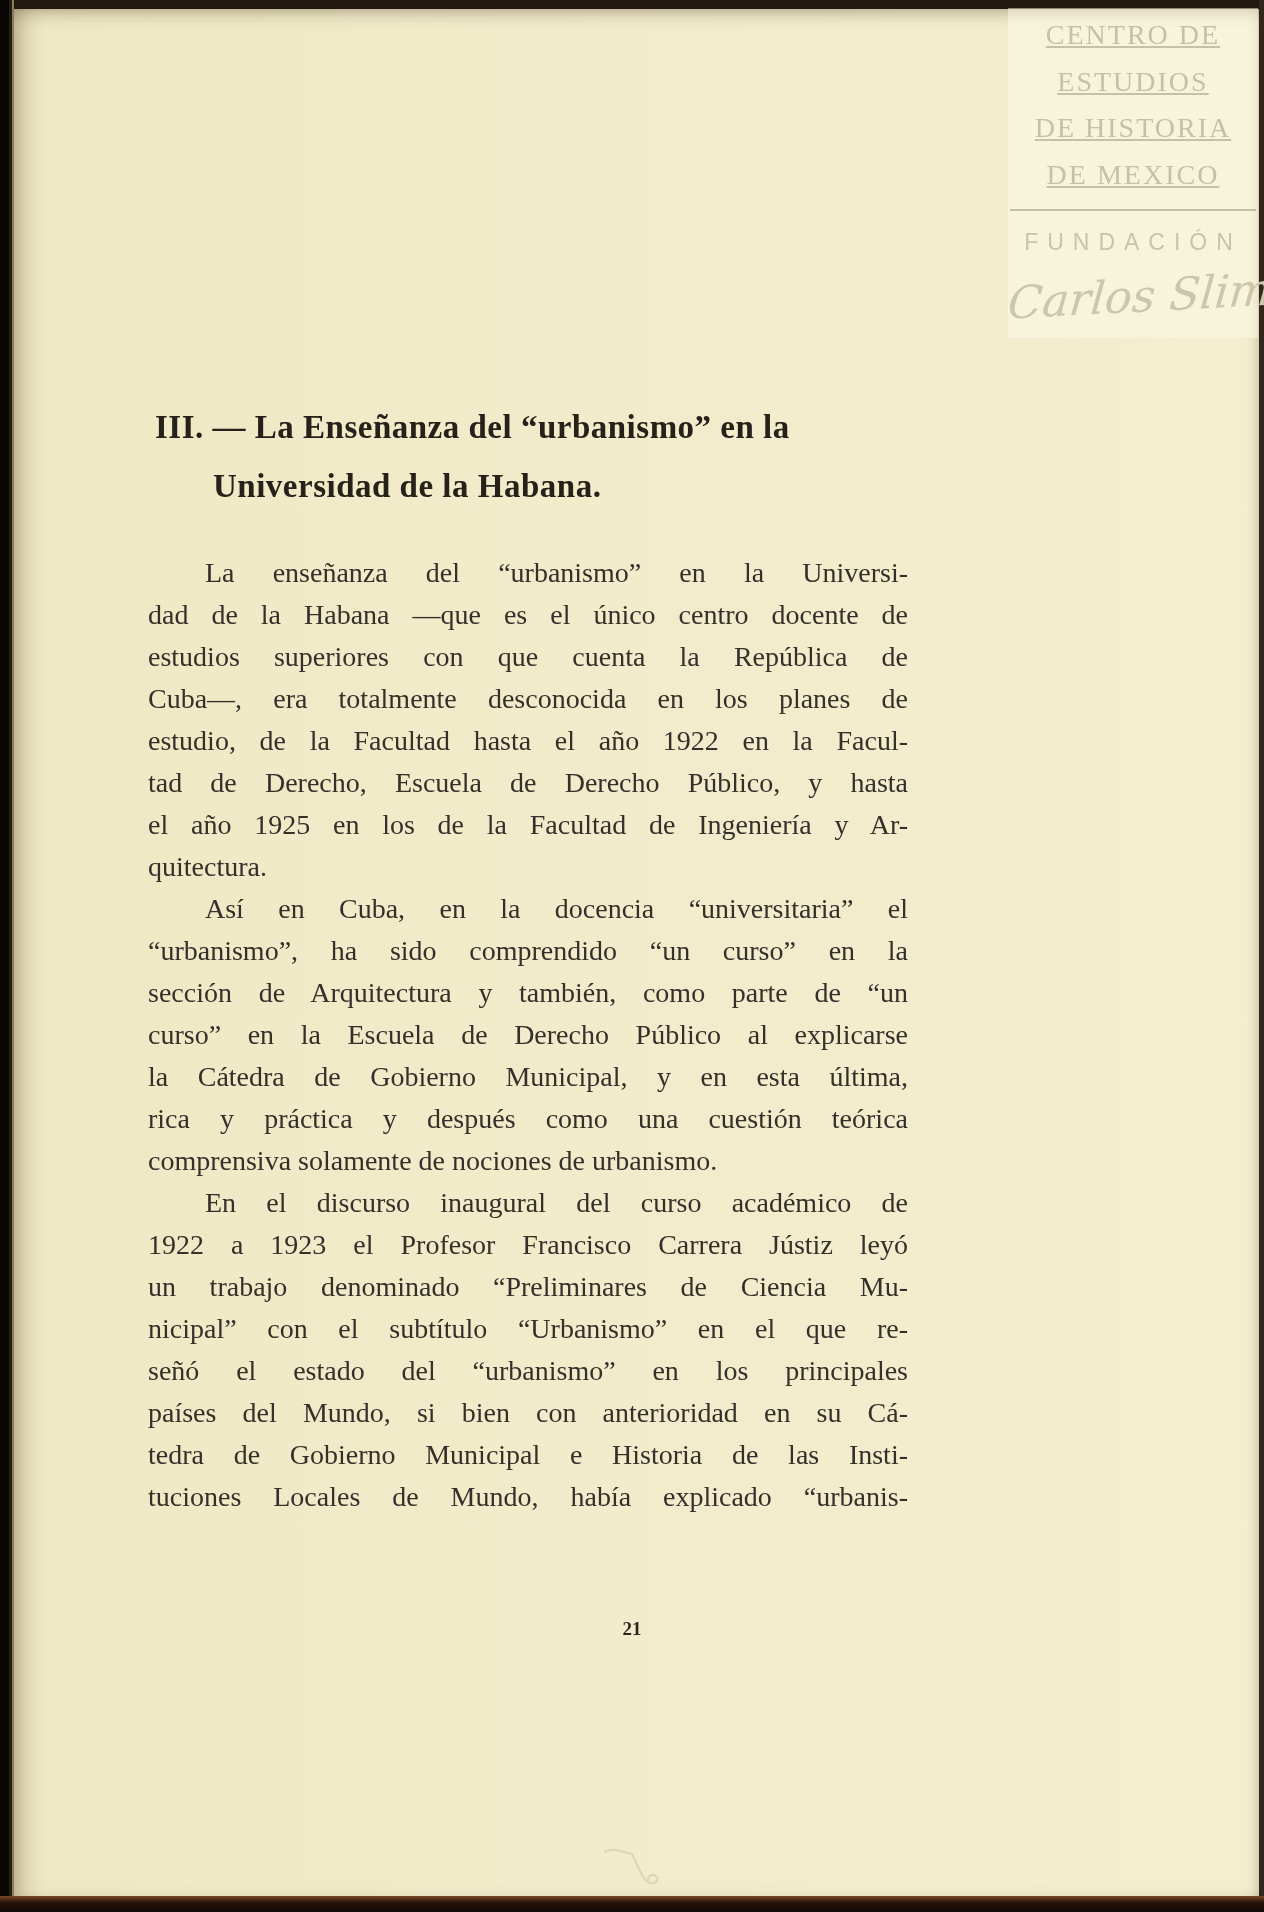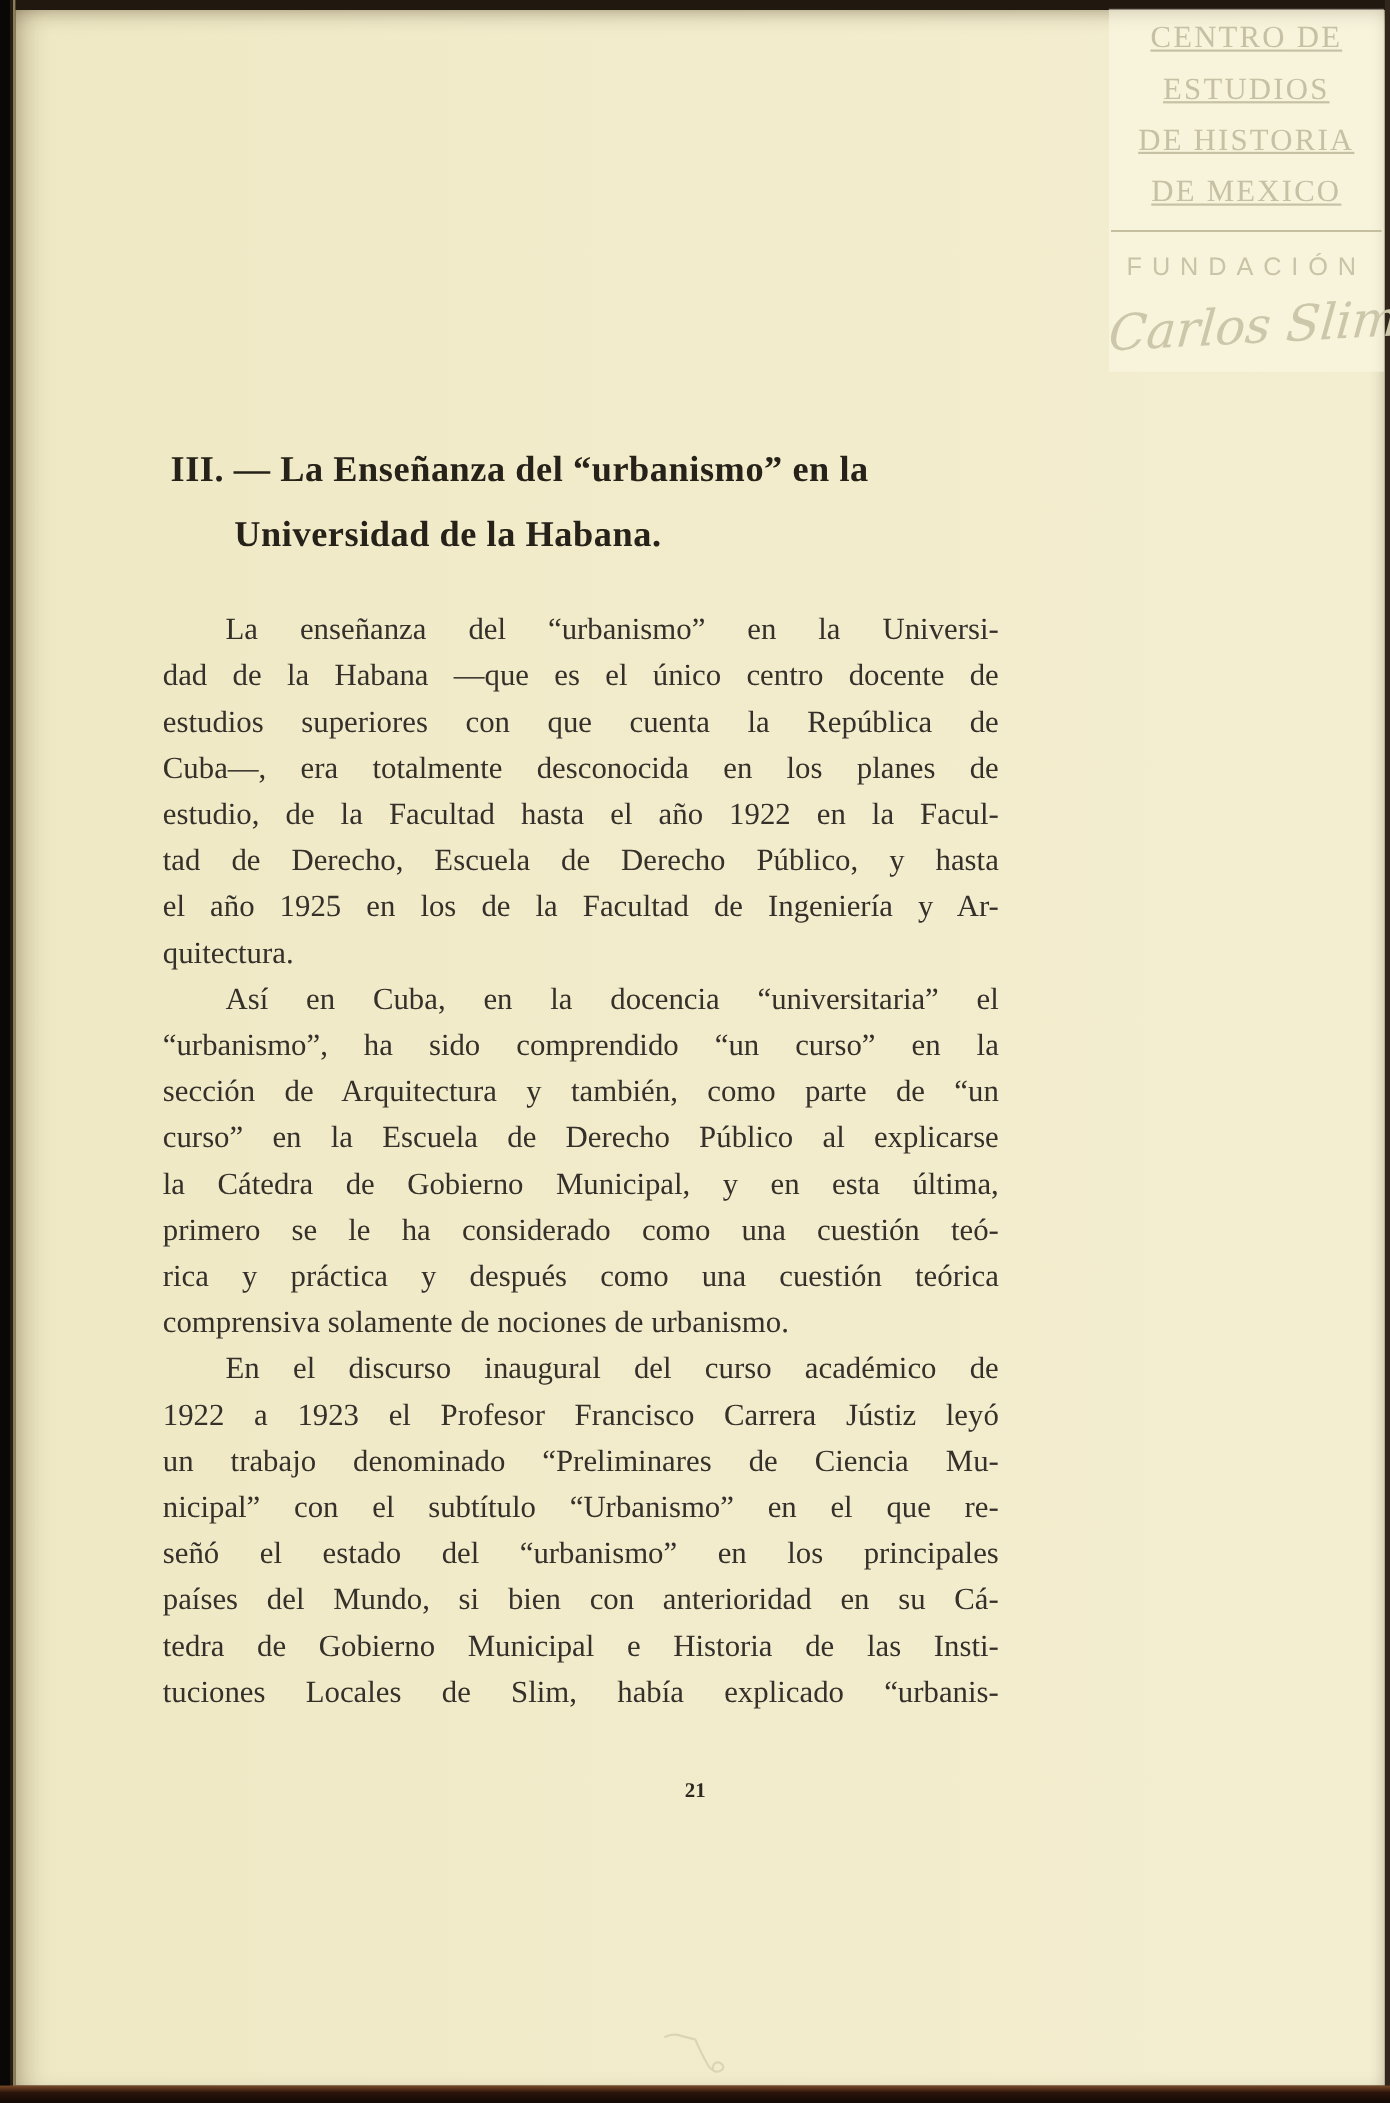--- a/index.html
+++ b/index.html
@@ -143,32 +143,31 @@
       <div class="line">estudio, de la Facultad hasta el año 1922 en la Facul-</div>
       <div class="line">tad de Derecho, Escuela de Derecho Público, y hasta</div>
       <div class="line">el año 1925 en los de la Facultad de Ingeniería y Ar-</div>
       <div class="line short">quitectura.</div>
 
       <div class="line indent">Así en Cuba, en la docencia “universitaria” el</div>
       <div class="line">“urbanismo”, ha sido comprendido “un curso” en la</div>
       <div class="line">sección de Arquitectura y también, como parte de “un</div>
       <div class="line">curso” en la Escuela de Derecho Público al explicarse</div>
       <div class="line">la Cátedra de Gobierno Municipal, y en esta última,</div>
-      <div class="line">primero se le ha considerado como una cuestión teó-</div>
       <div class="line">rica y práctica y después como una cuestión teórica</div>
       <div class="line short">comprensiva solamente de nociones de urbanismo.</div>
 
       <div class="line indent">En el discurso inaugural del curso académico de</div>
       <div class="line">1922 a 1923 el Profesor Francisco Carrera Jústiz leyó</div>
       <div class="line">un trabajo denominado “Preliminares de Ciencia Mu-</div>
       <div class="line">nicipal” con el subtítulo “Urbanismo” en el que re-</div>
       <div class="line">señó el estado del “urbanismo” en los principales</div>
       <div class="line">países del Mundo, si bien con anterioridad en su Cá-</div>
       <div class="line">tedra de Gobierno Municipal e Historia de las Insti-</div>
-      <div class="line">tuciones Locales de Slim, había explicado “urbanis-</div>
+      <div class="line">tuciones Locales de Mundo, había explicado “urbanis-</div>
     </div>
   </div>
 
   <div class="pagenum">21</div>
 
   <svg class="squiggle" width="90" height="60" viewBox="0 0 90 60">
     <path d="M6 14 Q14 10 22 13 L34 16 Q40 30 46 40 Q52 48 58 44 Q62 40 56 37 Q50 36 50 43" fill="none" stroke="#8a8570" stroke-width="2" opacity="0.22"></path>
   </svg>
 
   <div class="edge-top"></div>

